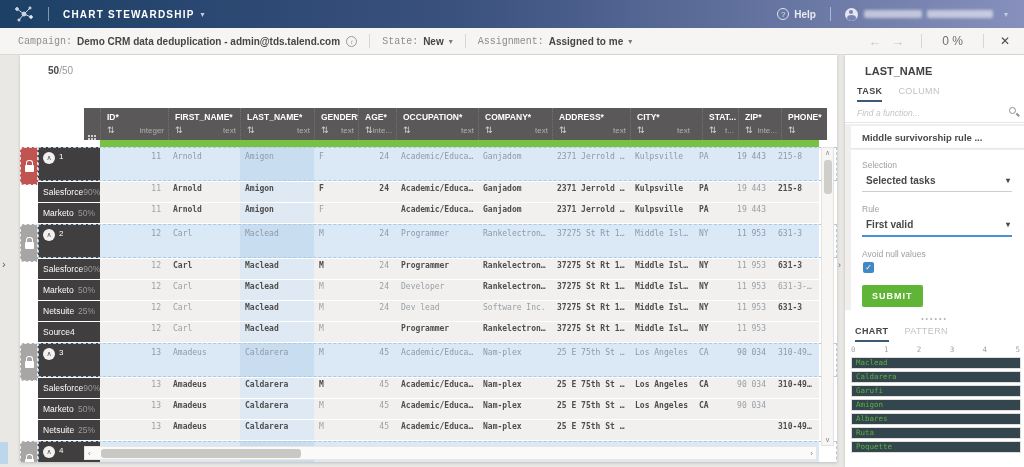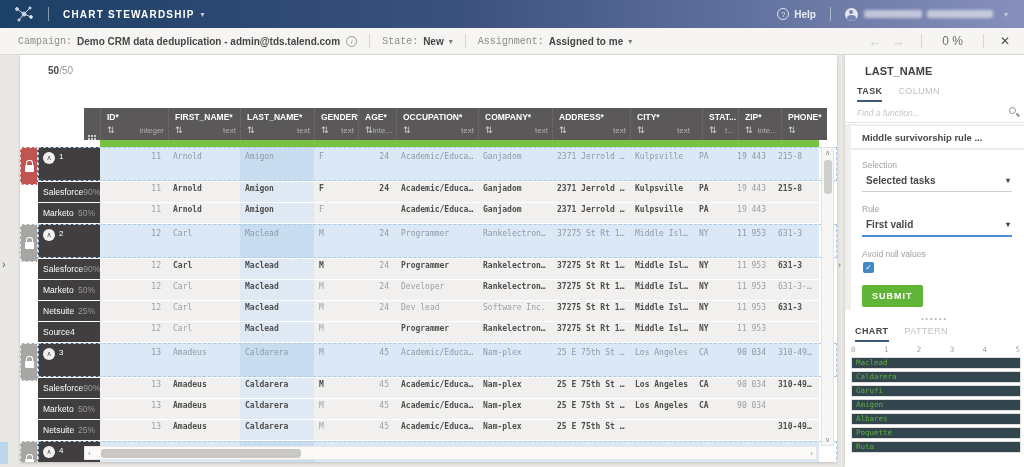--- a/index.html
+++ b/index.html
@@ -589,17 +589,17 @@
         <span>3</span>
         <span>4</span>
         <span>5</span>
       </div>
     <div id="bars">
         <div class="bar" style="width: 100%; background: rgb(51, 70, 78); color: rgb(95, 174, 63);">Maclead</div>
         <div class="bar" style="width: 100%; background: rgb(51, 70, 78); color: rgb(95, 174, 63);">Caldarera</div>
         <div class="bar" style="width: 100%; background: rgb(51, 70, 78); color: rgb(95, 174, 63);">Garufi</div>
         <div class="bar" style="width: 100%; background: rgb(51, 70, 78); color: rgb(95, 174, 63);">Amigon</div>
         <div class="bar" style="width: 100%; background: rgb(51, 70, 78); color: rgb(95, 174, 63);">Albares</div>
+        <div class="bar" style="width: 100%; background: rgb(51, 70, 78); color: rgb(95, 174, 63);">Ruta</div>
         <div class="bar" style="width: 100%; background: rgb(51, 70, 78); color: rgb(95, 174, 63);">Poquette</div>
-        <div class="bar" style="width: 100%; background: rgb(51, 70, 78); color: rgb(95, 174, 63);">Ruta</div>
       </div>
   </div>
 </div>
 
 </body></html>

